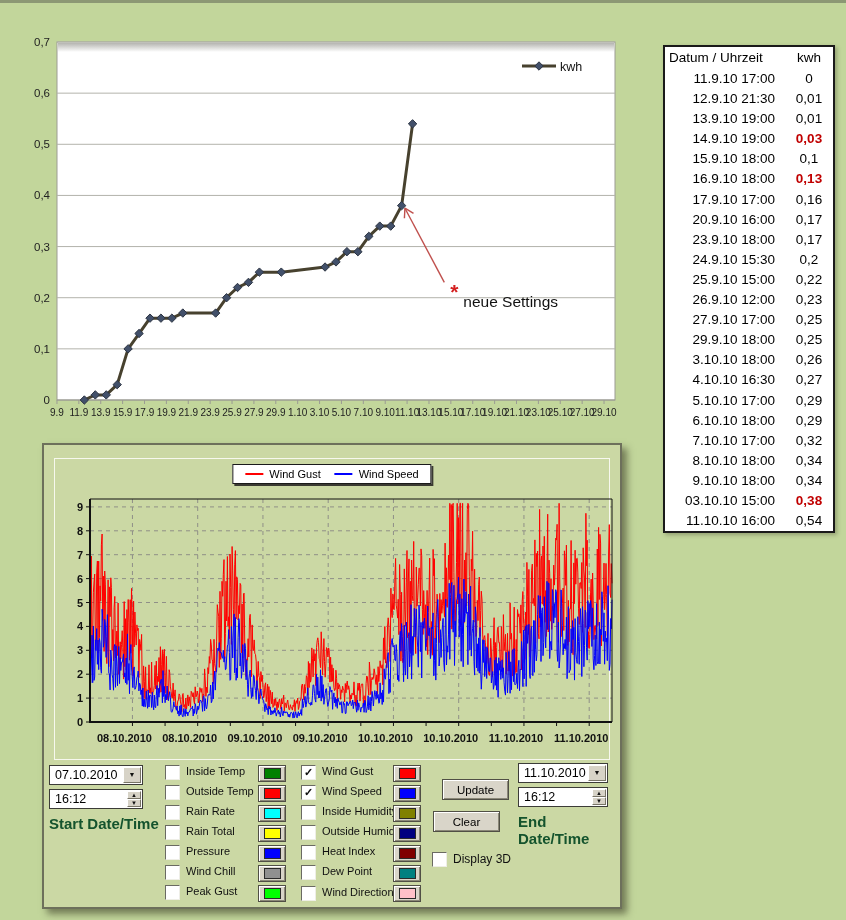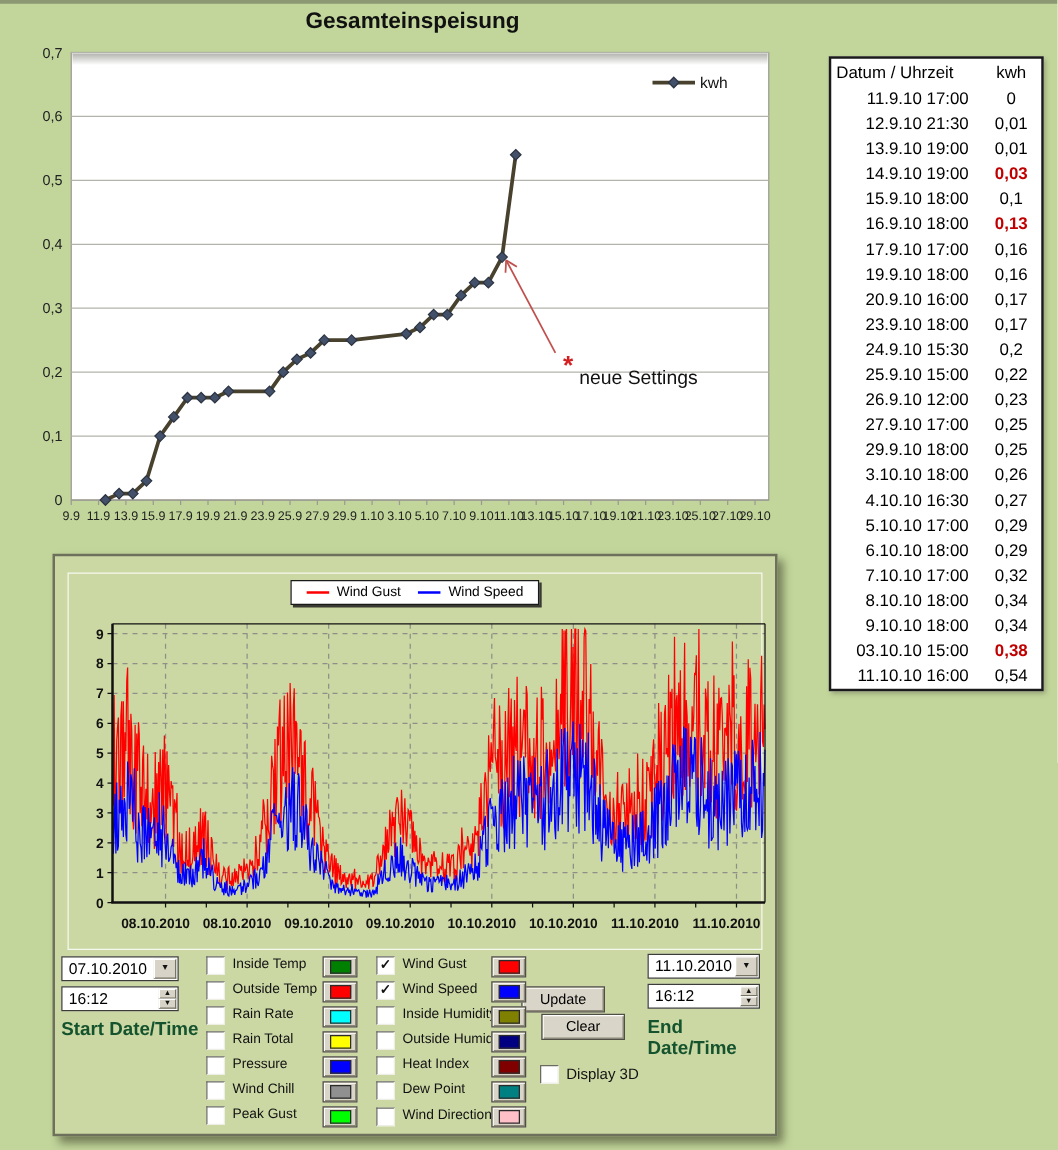--- a/index.html
+++ b/index.html
@@ -53,21 +53,20 @@
           border:1px solid #504f45;box-shadow:inset 1px 1px 0 #fff,inset -1px -1px 0 #8b8878;
           display:flex;align-items:center;justify-content:center;padding:0;}
   .swatch-inner{display:block;width:15px;height:9px;border:1px solid #2a2a2a;}
 </style>
 </head>
 <body>
 
 <div class="page">
   <div class="top-edge"></div>
 
-  <h1 class="title">Gesamteinspeisung</h1>
 
   <svg id="topChart" style="position:absolute;left:0;top:33px;" width="660" height="412">
       <rect x="57" y="9" width="558" height="358" fill="#ffffff" stroke="#9b9b93" stroke-width="1"></rect>
       <defs>
         <linearGradient id="topShade" x1="0" y1="0" x2="0" y2="1">
           <stop offset="0" stop-color="#5a5a50" stop-opacity=".45"></stop>
           <stop offset="1" stop-color="#5a5a50" stop-opacity="0"></stop>
         </linearGradient>
       </defs>
       <rect x="58" y="10" width="556" height="9" fill="url(#topShade)"></rect>
@@ -206,24 +205,20 @@
           </tr>
           <tr>
             <td class="c1">16.9.10 18:00</td>
             <td class="c2 red">0,13</td>
           </tr>
           <tr>
             <td class="c1">17.9.10 17:00</td>
             <td class="c2">0,16</td>
           </tr>
           <tr>
-            <td class="c1">19.9.10 18:00</td>
-            <td class="c2">0,16</td>
-          </tr>
-          <tr>
             <td class="c1">20.9.10 16:00</td>
             <td class="c2">0,17</td>
           </tr>
           <tr>
             <td class="c1">23.9.10 18:00</td>
             <td class="c2">0,17</td>
           </tr>
           <tr>
             <td class="c1">24.9.10 15:30</td>
             <td class="c2">0,2</td>
@@ -371,21 +366,21 @@
     </div>
     <div class="vbfield" style="left:5px;top:344px;width:92px;height:18px;">
       <span class="txt">16:12</span>
       <span class="spin">
           <span>▲</span>
           <span>▼</span>
         </span>
     </div>
     <div class="biglabel" style="left:5px;top:370px;">Start Date/Time</div>
 
-    <button class="btn3d" style="left:373px;top:334px;margin-top:10px;">Update</button>
+    <button class="btn3d" style="left:398px;top:334px;">Update</button>
     <button class="btn3d" style="left:389px;top:366px;">Clear</button>
 
     <div class="vbfield" style="left:474px;top:318px;width:88px;height:18px;">
       <span class="txt">11.10.2010</span>
       <span class="combo-btn">▼</span>
     </div>
     <div class="vbfield" style="left:474px;top:342px;width:88px;height:18px;">
       <span class="txt">16:12</span>
       <span class="spin">
           <span>▲</span>

